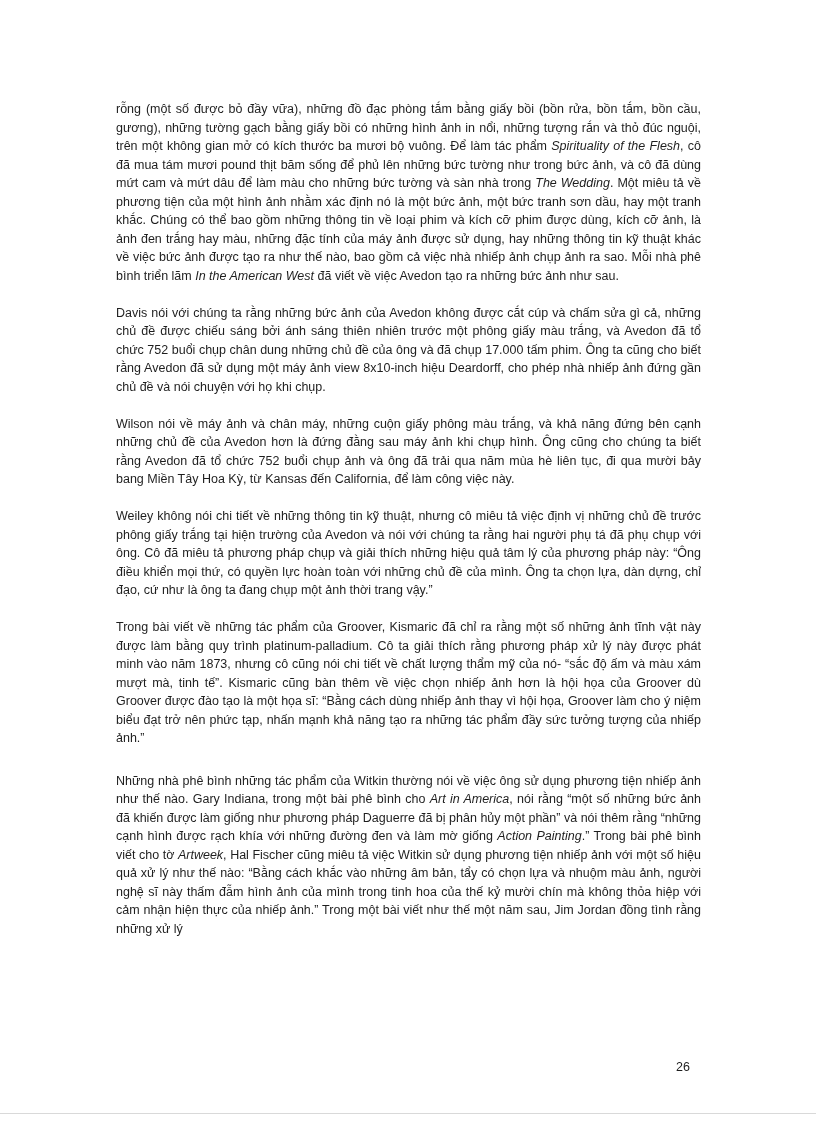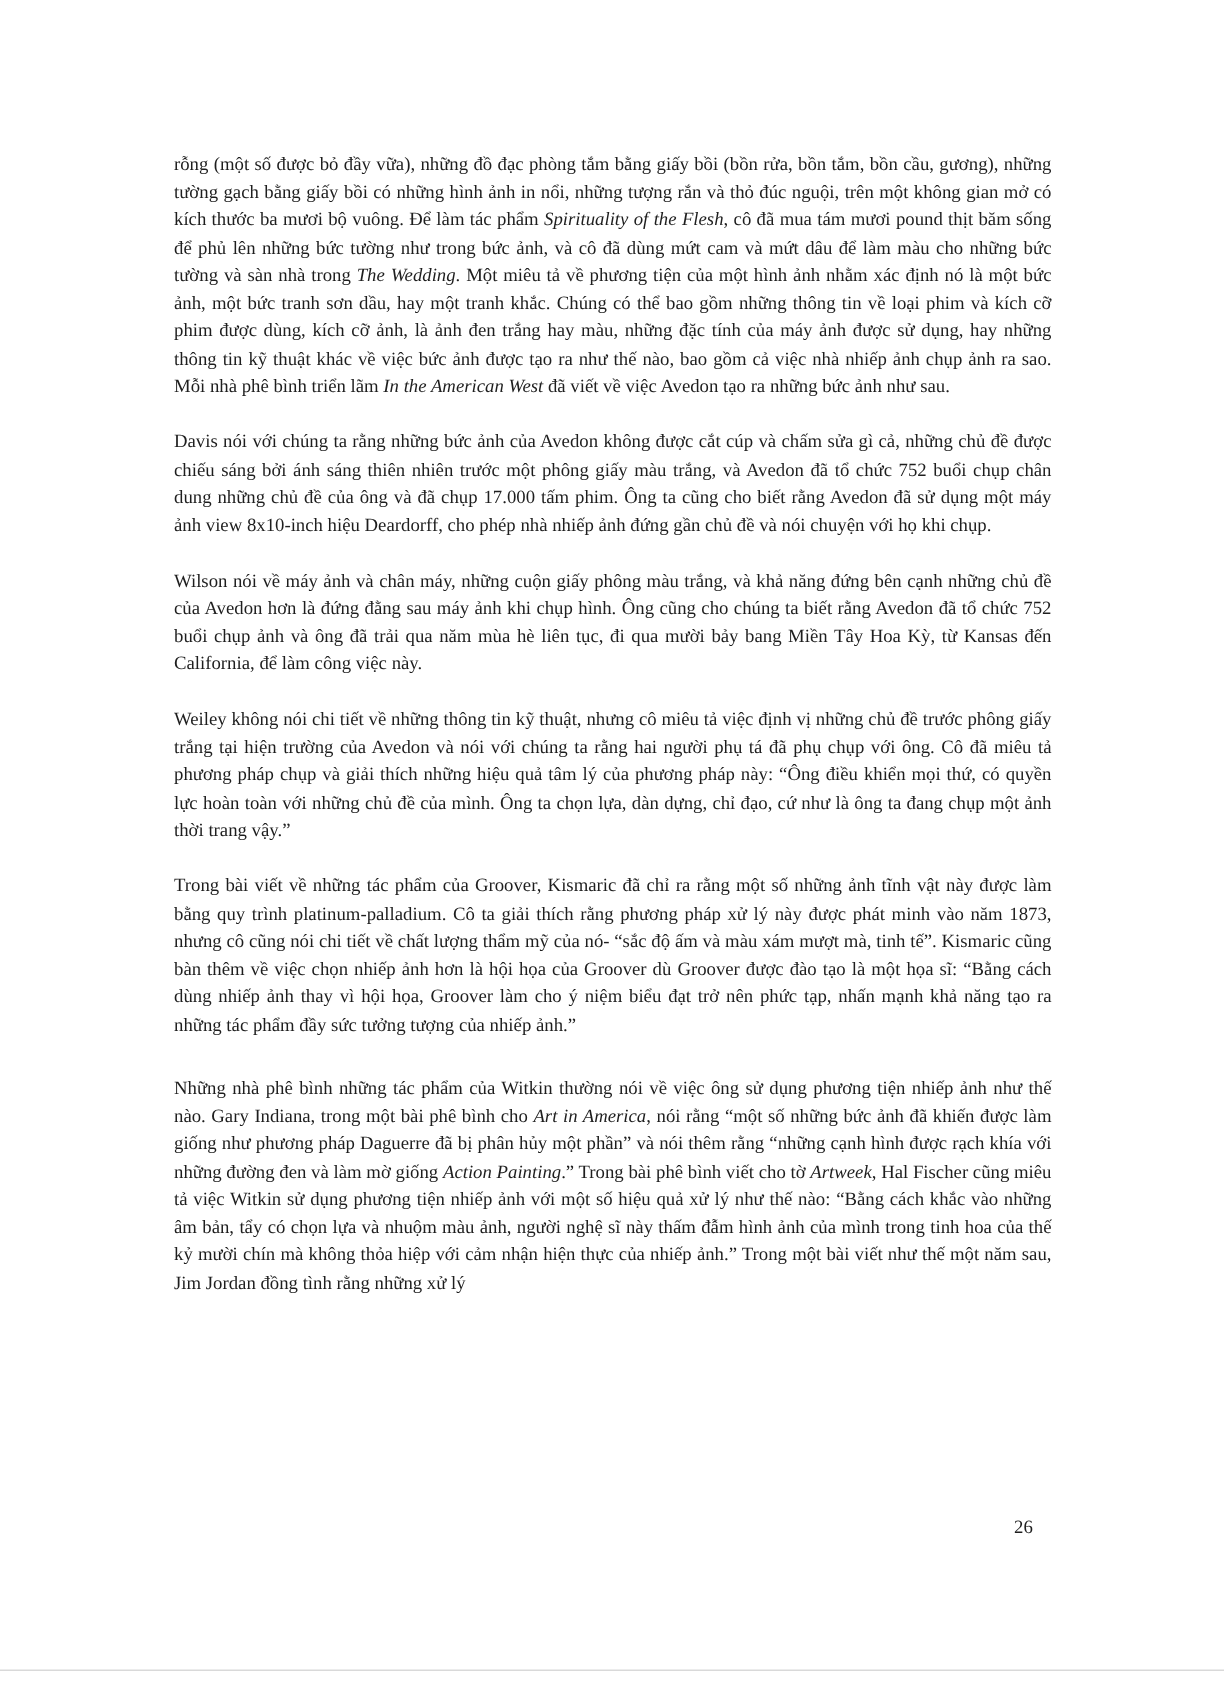--- a/index.html
+++ b/index.html
@@ -5,21 +5,21 @@
   html, body {
     margin: 0;
     padding: 0;
     background: #ffffff;
   }
   .page {
     position: relative;
     width: 816px;
     height: 1123px;
     background: #ffffff;
-    font-family: Liberation Serif, serif;
+    font-family: Liberation Sans, sans-serif;
     color: #1e1e1e;
     overflow: hidden;
   }
   .text-block {
     position: absolute;
     left: 116px;
     top: 100px;
     width: 585px;
     font-size: 12.5px;
     line-height: 18.5px;
@@ -32,21 +32,21 @@
   .para:last-child {
     margin-bottom: 0;
     margin-top: 24px;
   }
   .italic {
     font-style: italic;
   }
   .page-number {
     position: absolute;
     left: 676px;
-    top: 1011px;
+    top: 1060px;
     font-size: 12.5px;
     color: #1e1e1e;
   }
   .page-bottom-edge {
     position: absolute;
     left: 0;
     top: 1113px;
     width: 816px;
     height: 1px;
     background: #d9d9d9;

